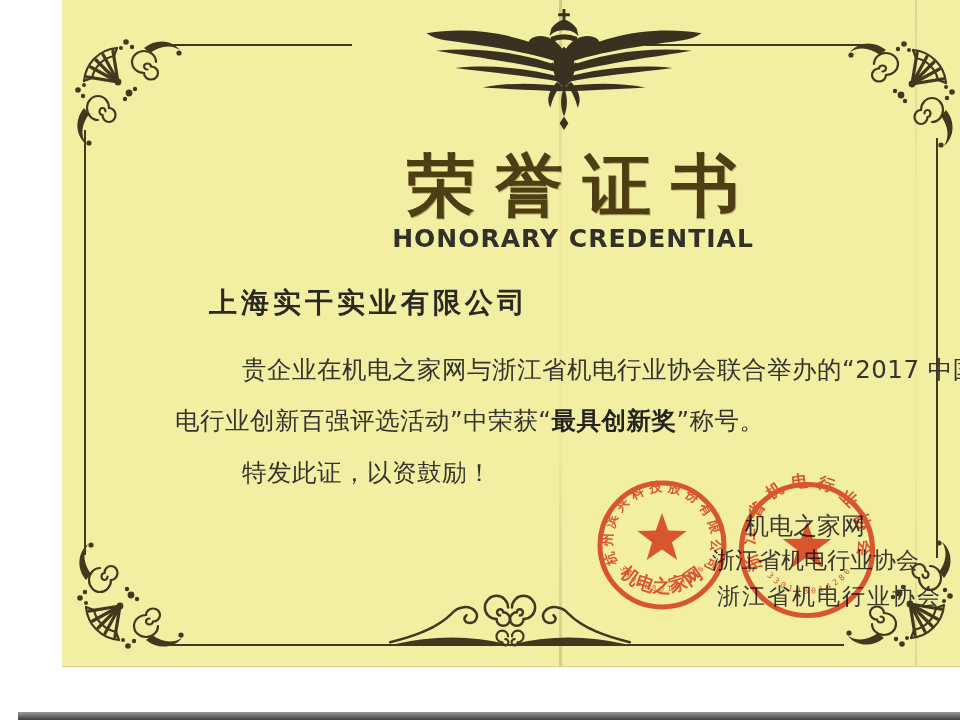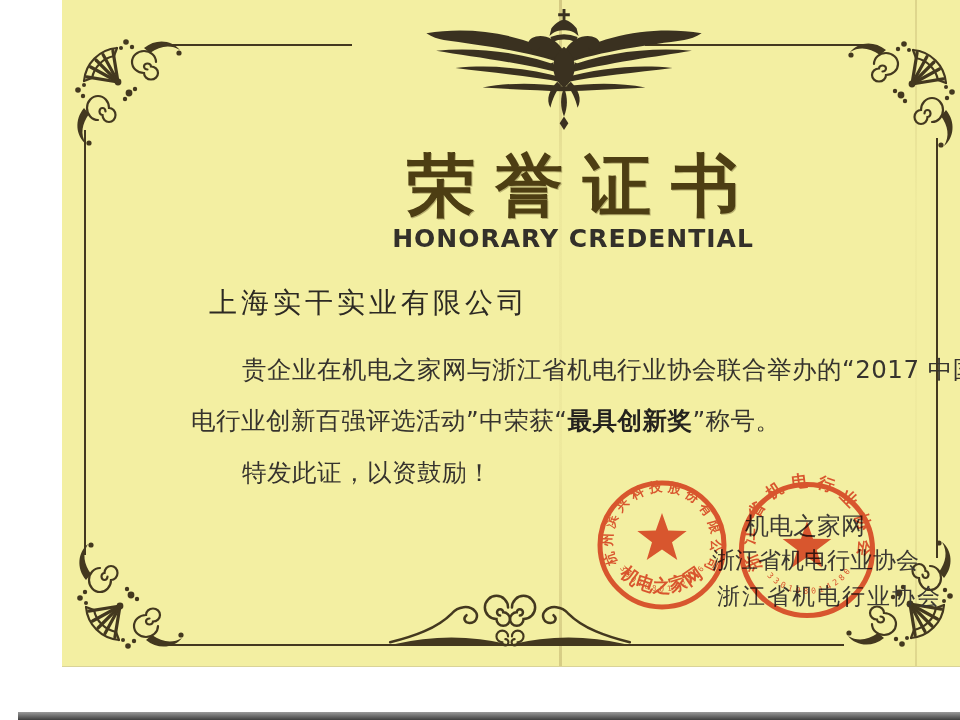--- a/index.html
+++ b/index.html
@@ -22,24 +22,24 @@
   .orn-fill{fill:#43381f;stroke:none;}
   
   .centered{position:absolute;left:62px;width:898px;text-align:center;}
   #emblem{position:absolute;left:352px;top:8px;}
   #title{top:146px;font-family:"DejaVu Serif","Liberation Serif",serif;font-weight:bold;
          font-size:68px;line-height:78px;color:#4d3e13;letter-spacing:20px;padding-left:20px;
          width:878px;text-shadow:1px 1px 0 rgba(77,62,19,.35);}
   #subtitle{top:224px;font-size:25px;font-weight:bold;color:#33302a;letter-spacing:1px;}
   
   #recipient{position:absolute;left:147px;top:284px;font-family:"DejaVu Serif","Liberation Serif",serif;
-             font-weight:normal;font-size:28px;color:#2c2923;letter-spacing:4px;}
+             font-weight:bold;font-size:28px;color:#2c2923;letter-spacing:4px;}
   .body-line{position:absolute;font-size:24.5px;color:#36332e;letter-spacing:.5px;white-space:nowrap;}
   #body-1{left:180px;top:353px;}
-  #body-2{left:129px;top:404px;}
+  #body-2{left:113px;top:404px;}
   #body-3{left:180px;top:456px;text-align:center;}
   #body-2 b{font-weight:bold;color:#24221e;}
   
   .issuer-text{position:absolute;color:#3b3832;white-space:nowrap;}
   #issuer-1{left:683px;top:510px;font-size:24px;}
   #issuer-2{left:650px;top:545px;font-size:23px;}
   #issue-date{left:655px;top:581px;font-size:23px;letter-spacing:2px;}
   .seal{position:absolute;mix-blend-mode:multiply;opacity:.88;}
   #seal-left{left:520px;top:465px;}
   #seal-right{left:658px;top:463px;}

